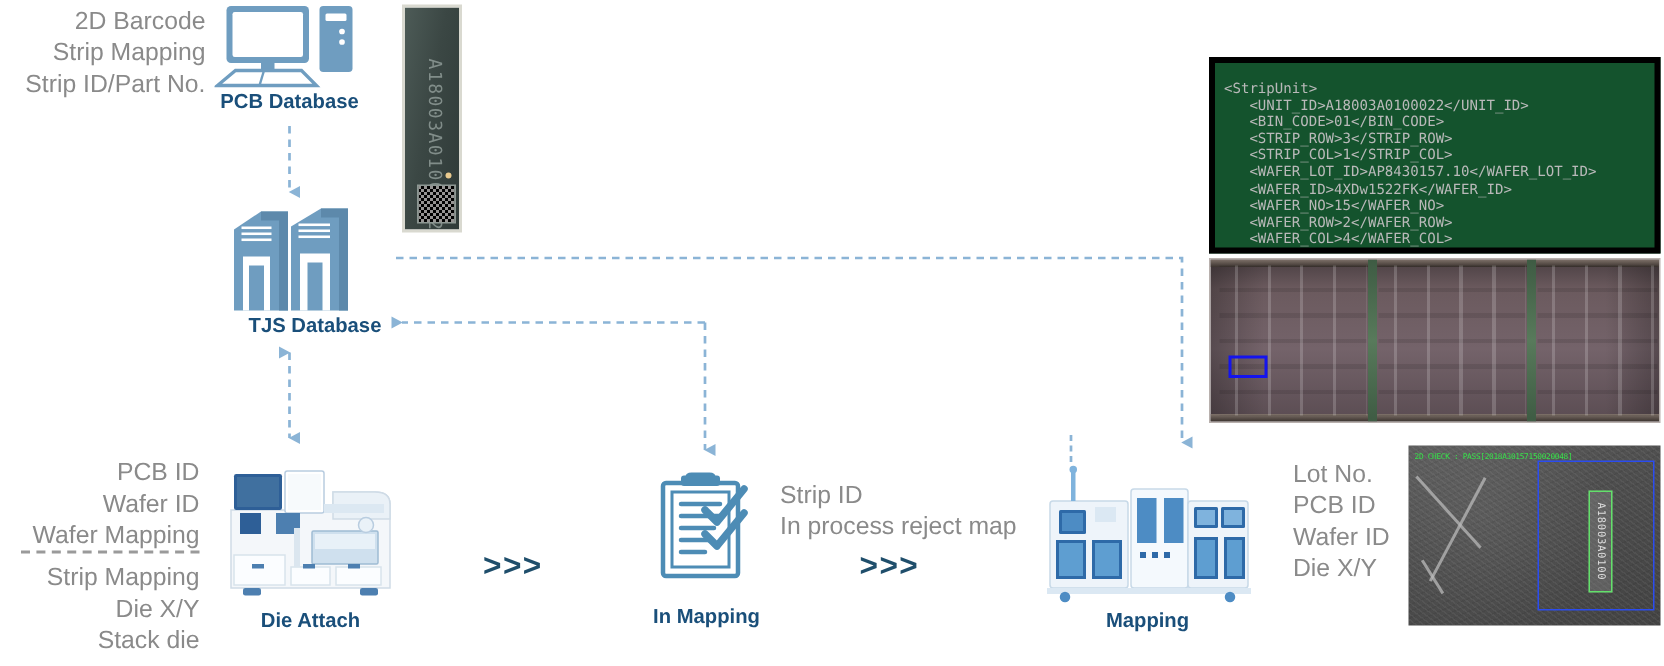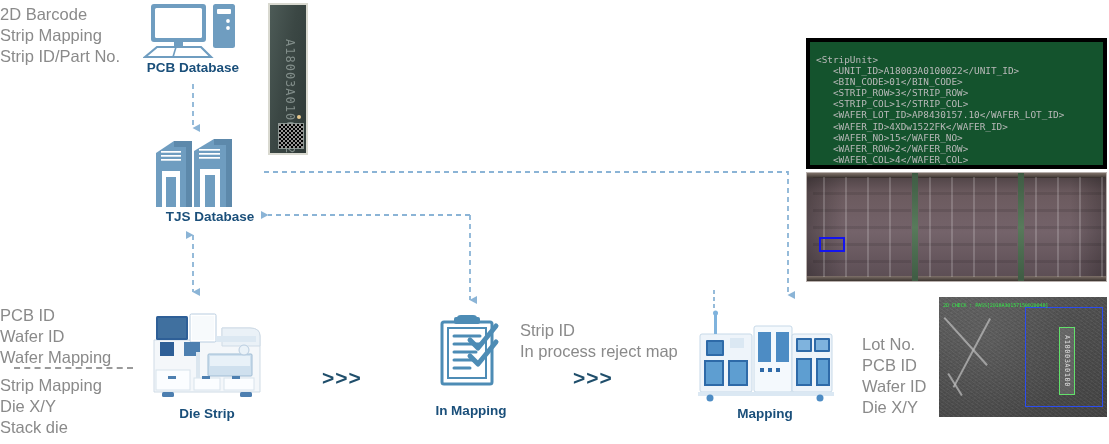--- a/index.html
+++ b/index.html
@@ -19,21 +19,21 @@
   }
   .abs { position: absolute; }
 
   
   .note {
     color: #8a8a8a;
     font-size: 16.5px;
     line-height: 21px;
     white-space: pre;
   }
-  .note-right { }
+  .note-right { text-align: right; }
   .note-left  { text-align: left; }
 
   .caption {
     color: #1a4f7a;
     font-weight: bold;
     font-size: 13.5px;
     text-align: center;
     white-space: nowrap;
   }
 
@@ -335,21 +335,21 @@
       <rect x="56" y="70" width="8" height="3" fill="#4d7fb0"></rect>
       <rect x="86" y="70" width="8" height="3" fill="#4d7fb0"></rect>
 
       <rect x="16" y="86" width="12" height="5" rx="1.5" fill="#4d7fb0"></rect>
       <rect x="94" y="86" width="12" height="5" rx="1.5" fill="#4d7fb0"></rect>
 
       <rect x="50" y="46" width="4" height="26" fill="#dbe6ef"></rect>
       <circle cx="98" cy="44" r="5" fill="#eaf2f8" stroke="#b9cde0"></circle>
     </svg>
   </div>
-  <div class="abs caption" style="left:142px;top:406px;width:130px;">Die Strip</div>
+  <div class="abs caption" style="left:142px;top:406px;width:130px;">Die Attach</div>
 
   <div class="abs chev" style="left:322px;top:366px;">&gt;&gt;&gt;</div>
 
   <div class="machine-wrap" style="left:440px;top:314px;width:62px;height:74px;">
     <svg class="icon-svg" width="62" height="74" viewBox="0 0 62 74">
       <rect x="2" y="8" width="50" height="62" rx="2" fill="none" stroke="#4d8cb5" stroke-width="3"></rect>
       <rect x="8" y="14" width="38" height="50" fill="none" stroke="#4d8cb5" stroke-width="2"></rect>
       <path d="M17,8 L17,4 Q17,1 21,1 L33,1 Q37,1 37,4 L37,8 Z" fill="#4d8cb5"></path>
       <rect x="14" y="3" width="26" height="7" rx="2" fill="#4d8cb5"></rect>
       <g stroke="#4d8cb5" stroke-width="3" stroke-linecap="round">
@@ -403,21 +403,21 @@
       <rect x="20" y="6" width="3" height="20" fill="#7fb3dd"></rect>
       <circle cx="21.5" cy="5" r="2.5" fill="#7fb3dd"></circle>
 
       <rect x="4" y="84" width="136" height="4" fill="#dbe8f3"></rect>
       <circle cx="16" cy="90" r="3.5" fill="#4d8cc4"></circle>
       <circle cx="126" cy="90" r="3.5" fill="#4d8cc4"></circle>
     </svg>
   </div>
   <div class="abs caption" style="left:700px;top:406px;width:130px;">Mapping</div>
 
-  <div class="abs note note-left" style="left:862px;top:306px;width:120px;margin-top:28px;">Lot No.
+  <div class="abs note note-left" style="left:862px;top:306px;width:120px;">Lot No.
 PCB ID
 Wafer ID
 Die X/Y</div>
 
   <div class="check-photo" style="left:939px;top:297px;width:168px;height:120px;">
     <div class="check-grain"></div>
     <div class="scratch" style="left:6px;top:20px;width:64px;height:1.5px;transform:rotate(48deg);transform-origin:left top;"></div>
     <div class="scratch" style="left:52px;top:22px;width:78px;height:1.5px;transform:rotate(118deg);transform-origin:left top;"></div>
     <div class="scratch" style="left:10px;top:76px;width:26px;height:1.5px;transform:rotate(58deg);transform-origin:left top;"></div>
     <div class="blue-frame" style="left:86px;top:10px;width:78px;height:100px;"></div>

